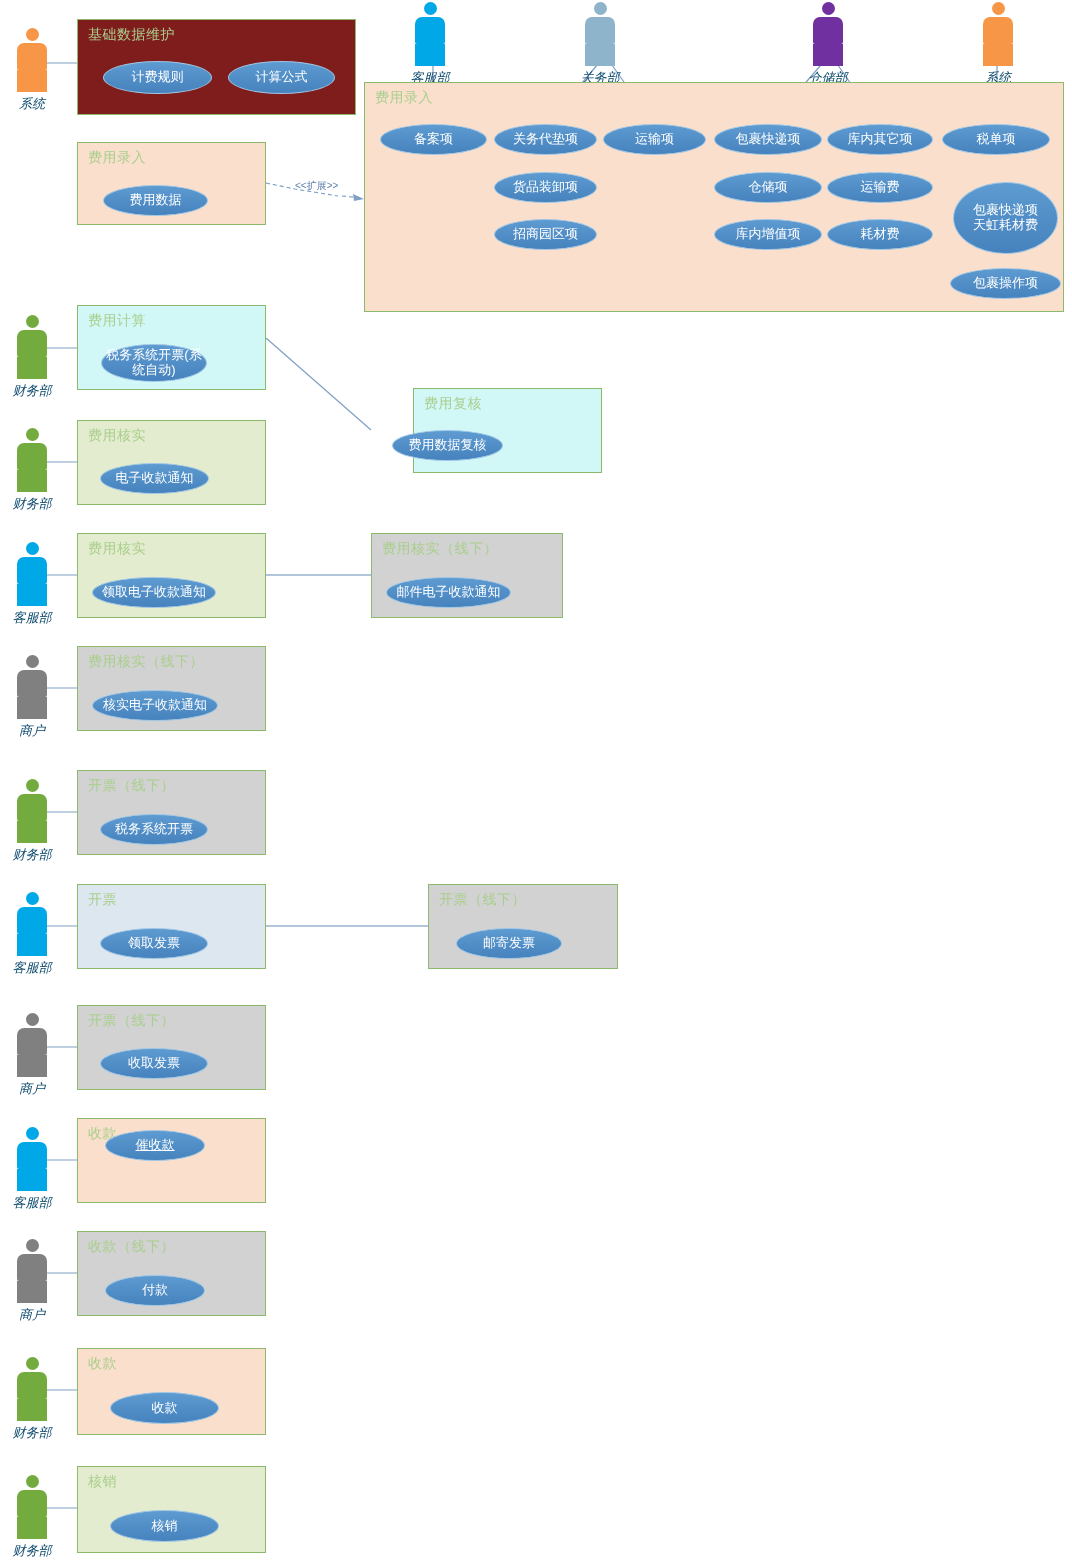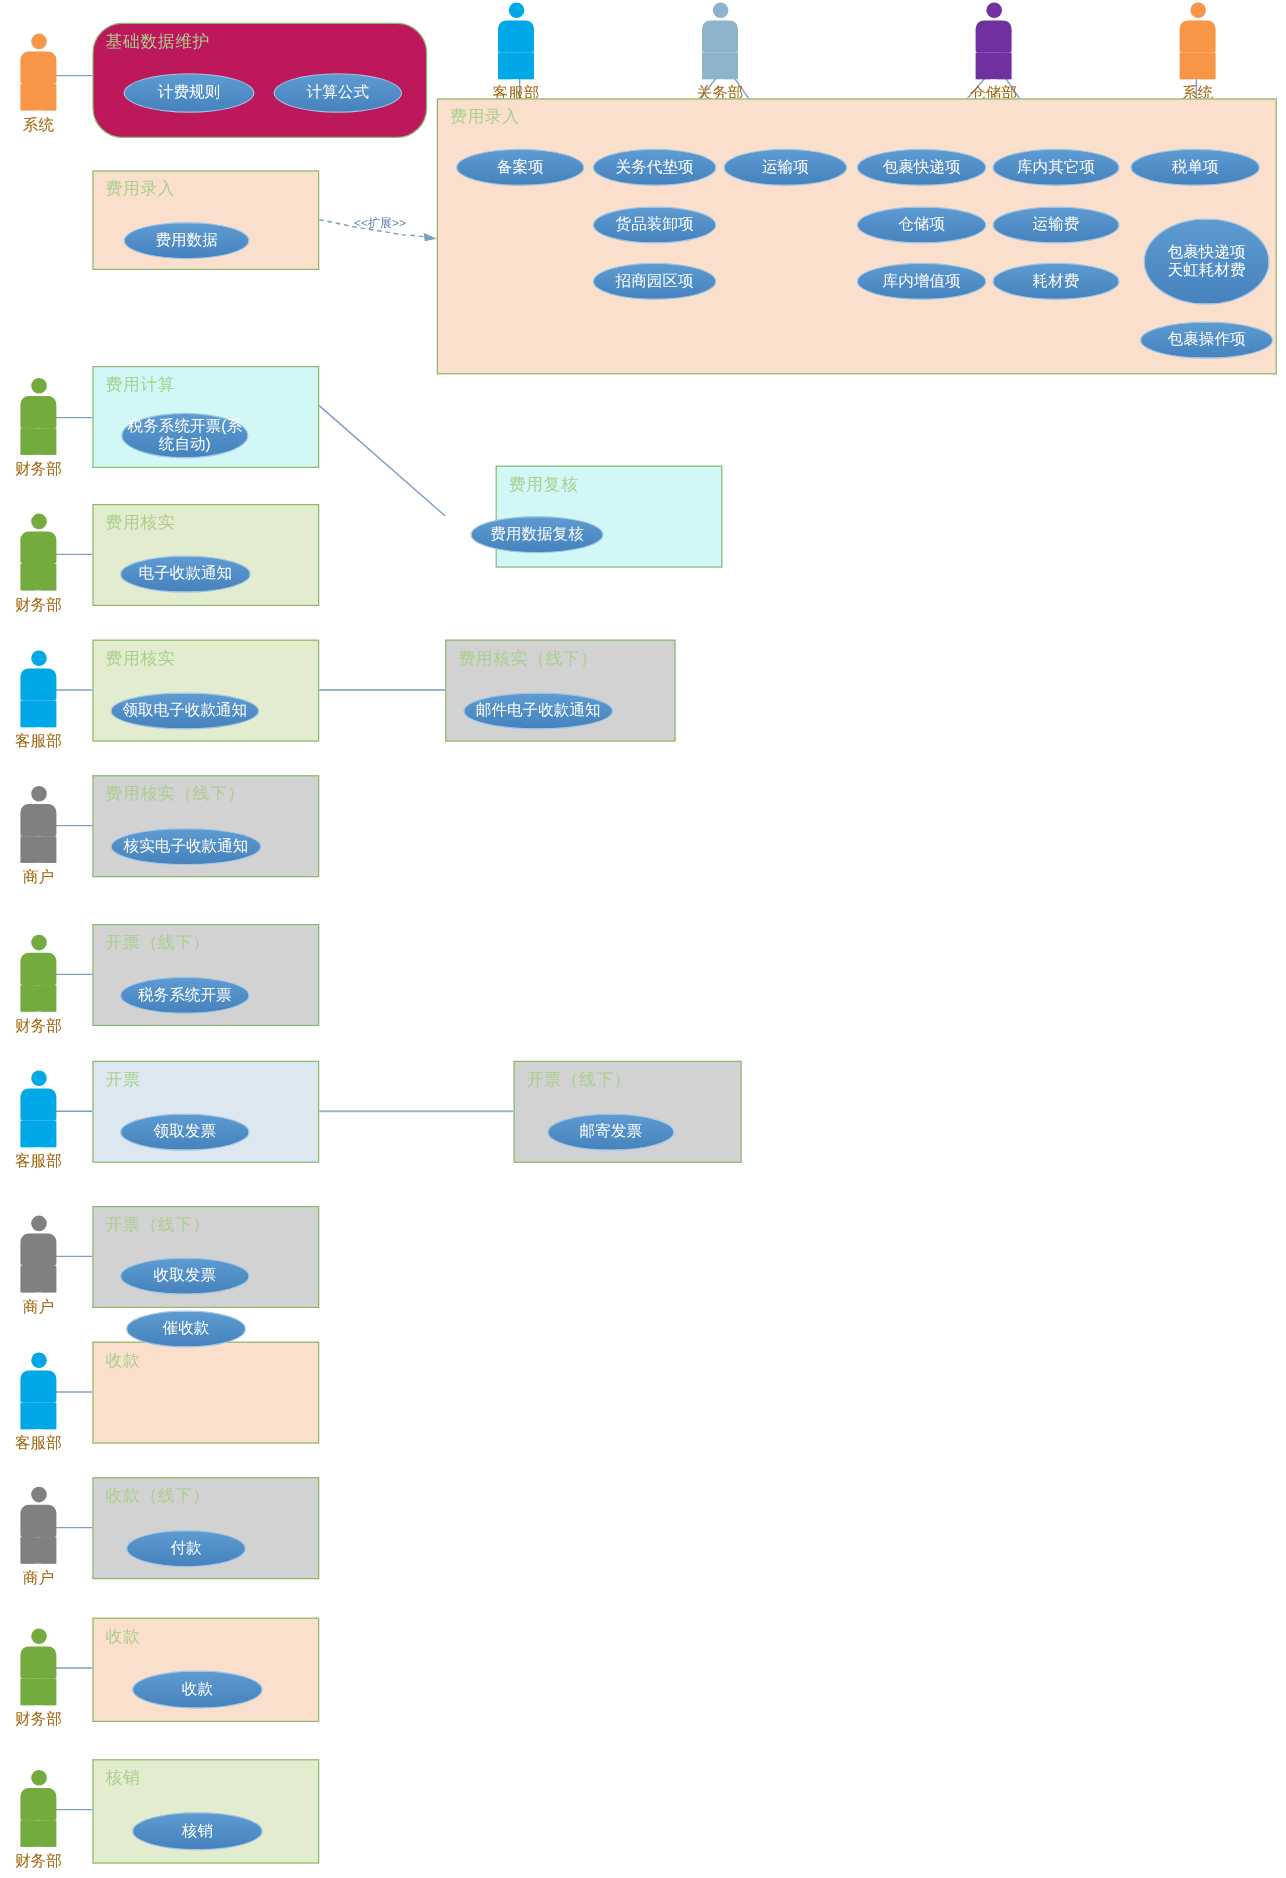--- a/index.html
+++ b/index.html
@@ -26,21 +26,21 @@
   }
   .pkg-title {
     position: absolute;
     left: 10px;
     top: 6px;
     font-size: 14px;
     color: #a9cf8d;
     white-space: nowrap;
     letter-spacing: 0.5px;
   }
-  .bg-gray    { background: #be185d; border-radius: 25px; }
+  .bg-gray    { background: #7f1d1d; }
   .bg-peach   { background: #fadfcd; }
   .bg-cyan    { background: #d2f7f7; }
   .bg-green   { background: #e3ecce; }
   .bg-silver  { background: #d2d2d2; }
   .bg-blue    { background: #dde7ef; }
 
   
   .uc {
     position: absolute;
     border-radius: 50%;
@@ -90,22 +90,23 @@
     width: 11px;
     height: 22px;
     background: inherit;
   }
   .actor .legs::before { left: 1px; }
   .actor .legs::after  { right: 1px; }
   .actor .alabel {
     margin-top: 3px;
     text-align: center;
     font-size: 13px;
-    color: #a16207;
+    color: #0c4a6e;
     white-space: nowrap;
+    font-style: italic;
   }
 
   
   #links {
     position: absolute;
     left: 0; top: 0;
     width: 1072px;
     height: 1565px;
     pointer-events: none;
   }
@@ -334,21 +335,21 @@
         <div class="pkg-title">开票（线下）</div>
       </div>
       <div class="uc" style="left: 456px; top: 928px; width: 106px; height: 31px;">邮寄发票</div>
       <div class="pkg bg-silver" style="left: 77px; top: 1005px; width: 189px; height: 85px;">
         <div class="pkg-title">开票（线下）</div>
       </div>
       <div class="uc" style="left: 100px; top: 1048px; width: 108px; height: 31px;">收取发票</div>
       <div class="pkg bg-peach" style="left: 77px; top: 1118px; width: 189px; height: 85px;">
         <div class="pkg-title">收款</div>
       </div>
-      <div class="uc" style="left: 105px; top: 1092px; width: 100px; height: 31px;">催收款</div>
+      <div class="uc" style="left: 105px; top: 1130px; width: 100px; height: 31px; text-decoration: underline;">催收款</div>
       <div class="pkg bg-silver" style="left: 77px; top: 1231px; width: 189px; height: 85px;">
         <div class="pkg-title">收款（线下）</div>
       </div>
       <div class="uc" style="left: 105px; top: 1275px; width: 100px; height: 31px;">付款</div>
       <div class="pkg bg-peach" style="left: 77px; top: 1348px; width: 189px; height: 87px;">
         <div class="pkg-title">收款</div>
       </div>
       <div class="uc" style="left: 110px; top: 1392px; width: 109px; height: 32px;">收款</div>
       <div class="pkg bg-green" style="left: 77px; top: 1466px; width: 189px; height: 87px;">
         <div class="pkg-title">核销</div>

